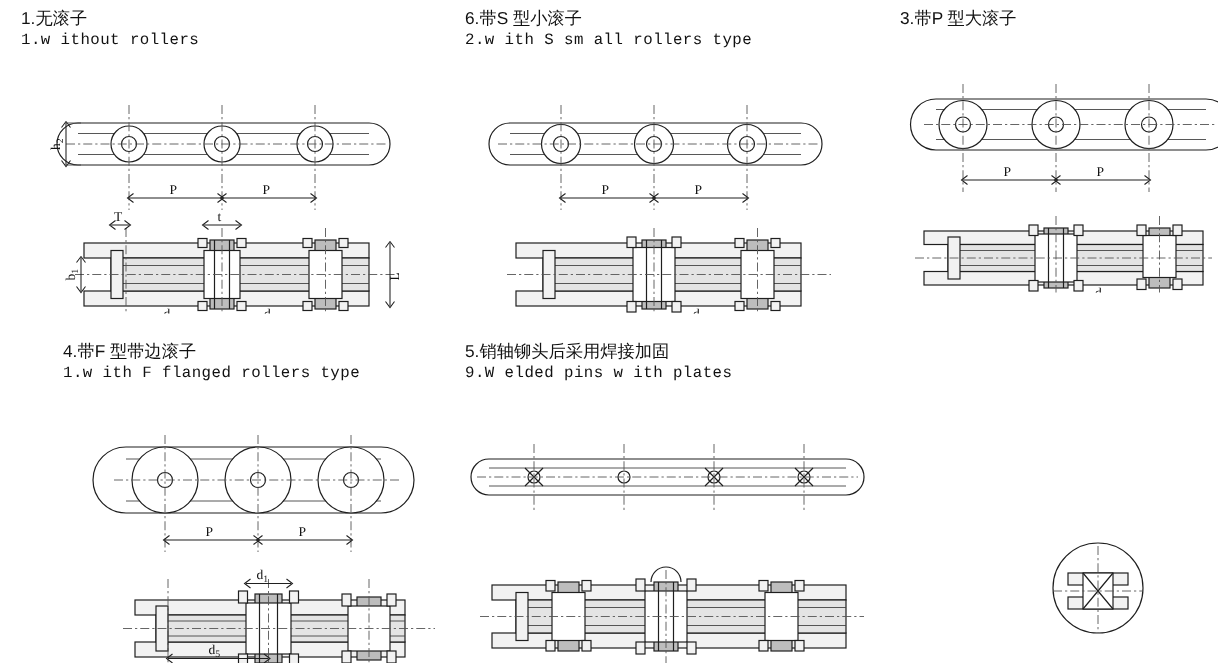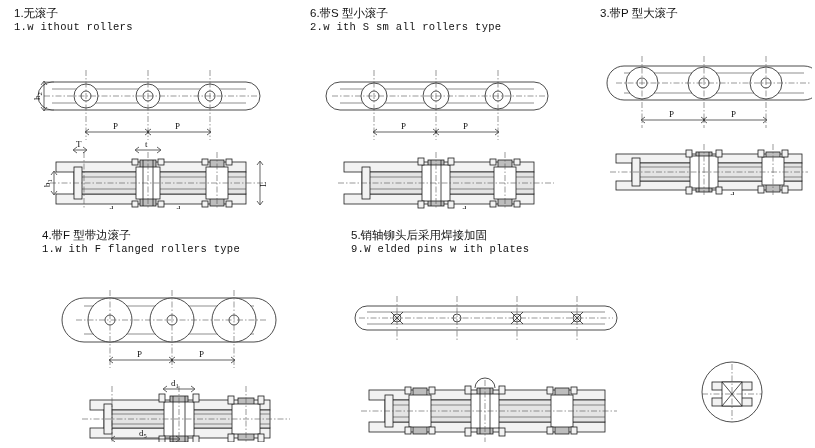--- a/index.html
+++ b/index.html
@@ -321,21 +321,21 @@
     <path class="dim" d="M149 130 L153 133 L149 136"></path>
     <text class="lbl" x="129" y="130">d<tspan class="lbl-sub" dy="2">1</tspan></text>
 
     <line class="dim" x1="70" y1="183" x2="137" y2="183"></line>
     <path class="dim" d="M73 180 L69 183 L73 186"></path>
     <path class="dim" d="M134 180 L138 183 L134 186"></path>
     <text class="lbl" x="97" y="180">d<tspan class="lbl-sub" dy="2">5</tspan></text>
   </svg>
 </div>
 
-<div class="panel" style="left:310px;top:228px;width:290px;height:216px;margin-left:41px;">
+<div class="panel" style="left:310px;top:228px;width:290px;height:216px;">
   <div class="cap">
     <div class="cn">5.销轴铆头后采用焊接加固</div>
     <div class="en">9.W elded pins w ith plates</div>
   </div>
 
   <svg width="290" height="186" viewBox="0 0 290 186">
 
     <path class="ln" d="M16 50 H254 A12 12 0 0 1 254 74 H16 A12 12 0 0 1 16 50 Z" fill="#e6e6e6"></path>
     <line class="ln-thin" x1="16" y1="56" x2="254" y2="56"></line>
     <line class="ln-thin" x1="16" y1="68" x2="254" y2="68"></line>

